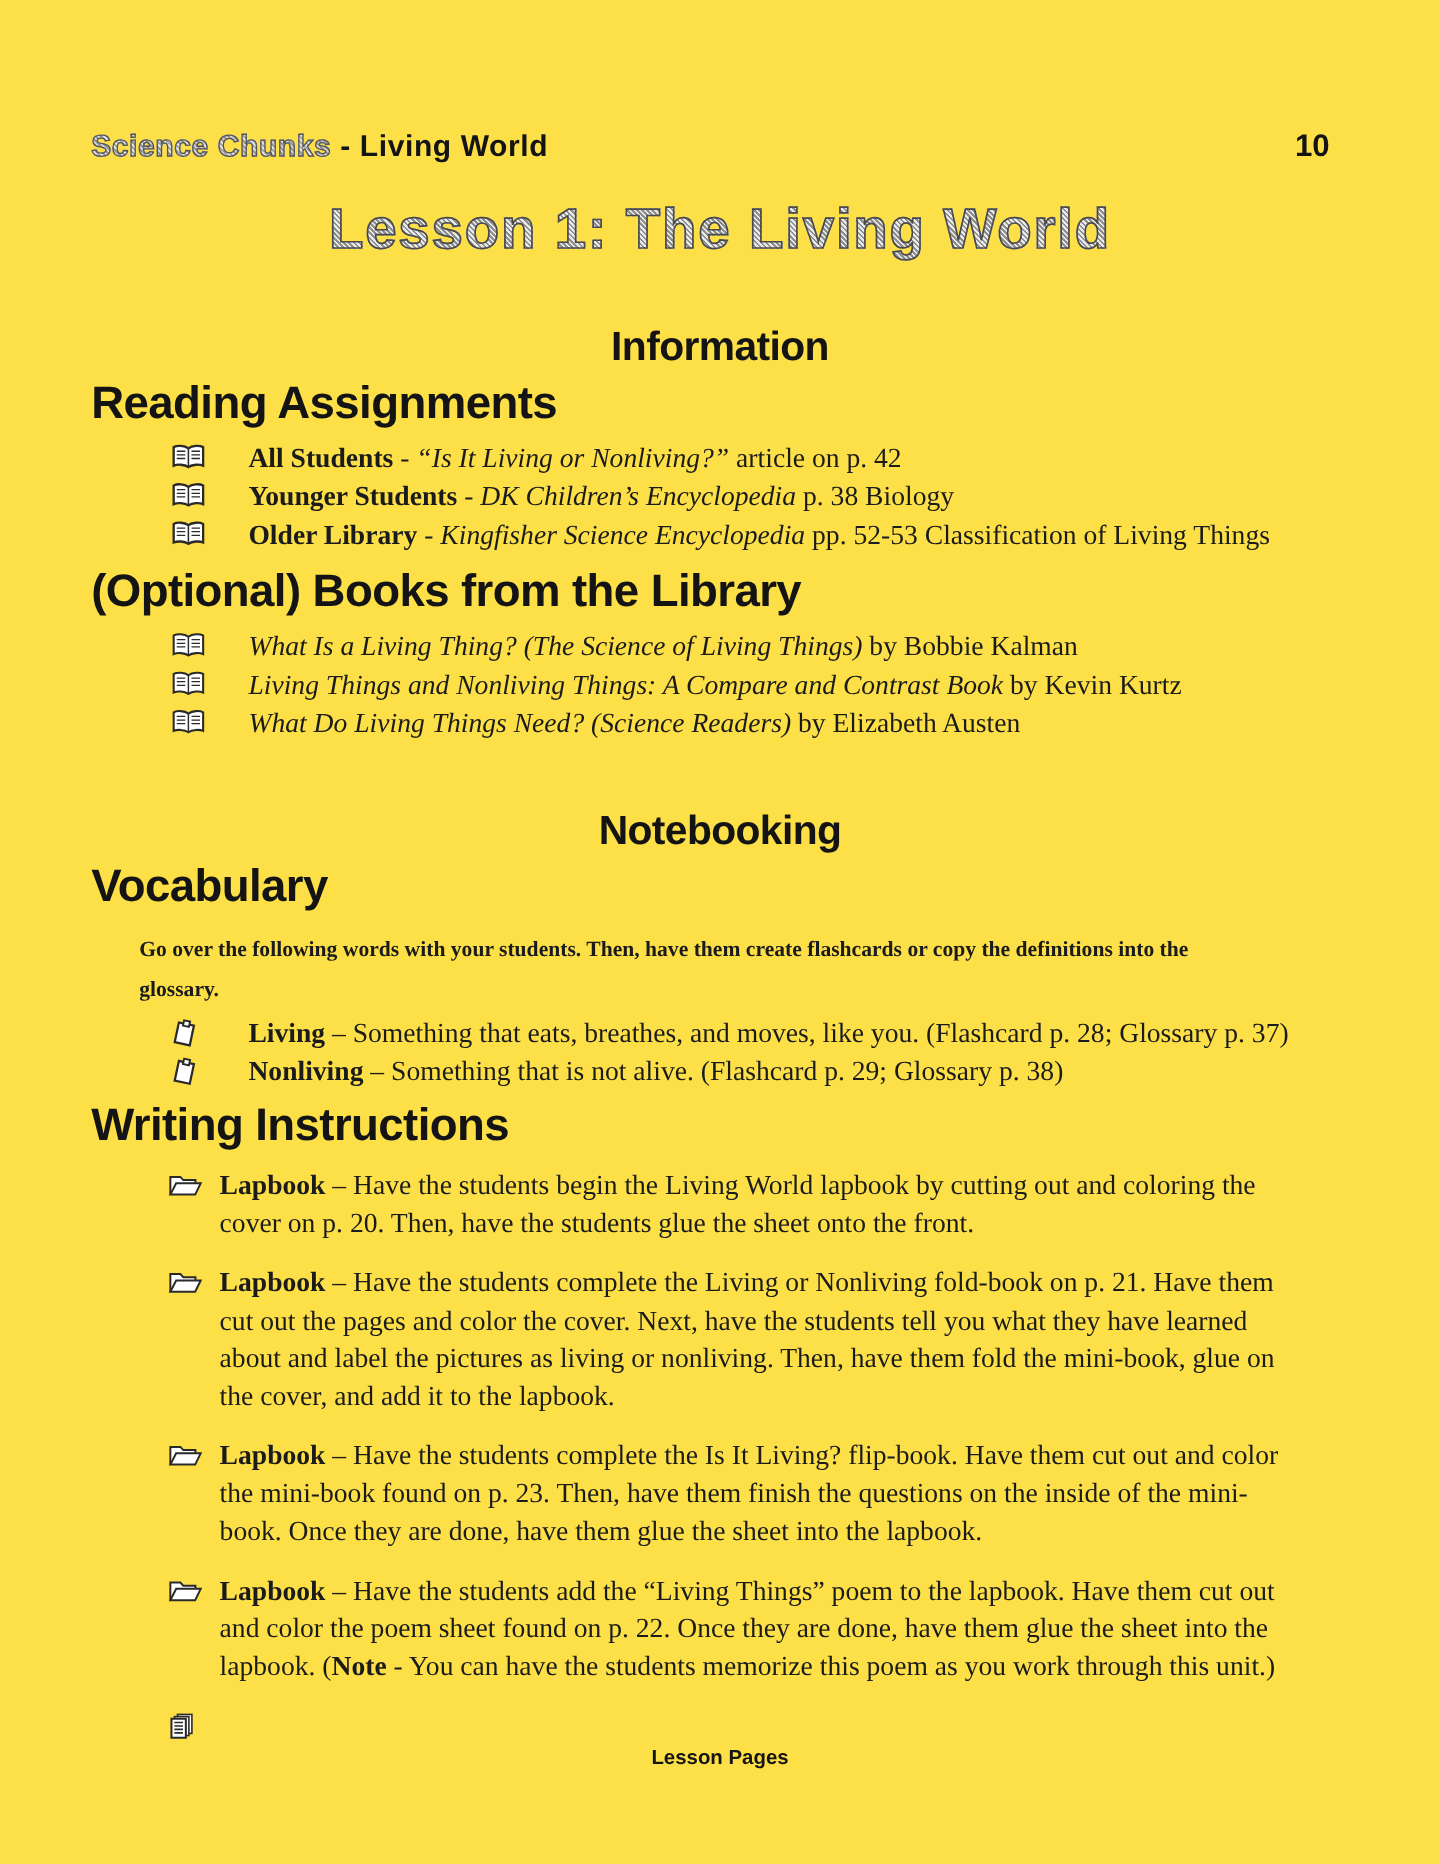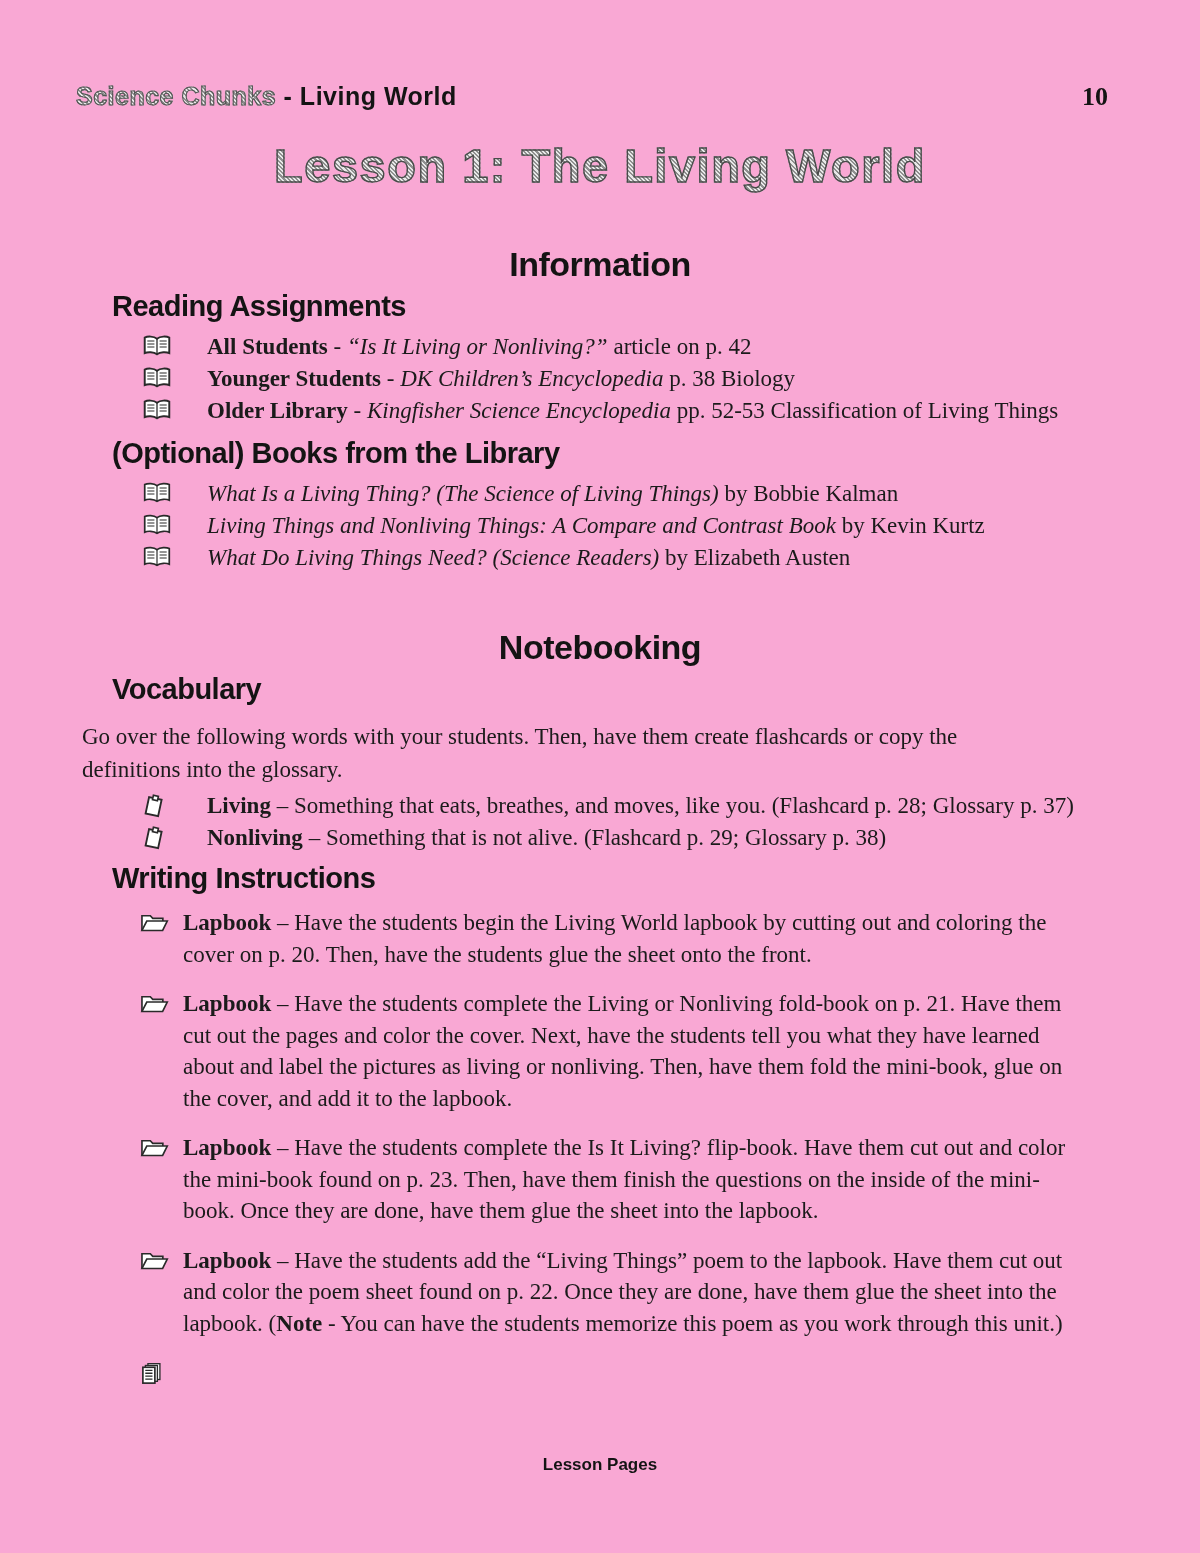--- a/index.html
+++ b/index.html
@@ -2,21 +2,21 @@
 <html><head>
 <meta charset="utf-8">
 <style>
   * { margin: 0; padding: 0; box-sizing: border-box; }
   html, body { background: #ffffff; }
   .page {
     position: relative;
     width: 1200px;
     height: 1553px;
     margin: 0 auto;
-    background: #f9a8d4;
+    background: #fde047;
     font-family: "Liberation Serif", serif;
     color: #1b1b1b;
     overflow: hidden;
   }
   
   .header {
     display: flex;
     justify-content: space-between;
     align-items: baseline;
     padding: 82px 92px 0 76px;
@@ -25,21 +25,21 @@
     font-family: "Liberation Sans", sans-serif;
     font-weight: bold;
     color: transparent;
     background-image: repeating-linear-gradient(45deg, #8f8f8f 0px, #8f8f8f 1.5px, #e9e9e9 1.5px, #e9e9e9 3px);
     -webkit-background-clip: text;
     background-clip: text;
     -webkit-text-stroke: 1.1px #555;
   }
   .brand-line { font-size: 25px; letter-spacing: .5px; white-space: nowrap; }
   .brand-line .bold-part { font-family: "Liberation Sans", sans-serif; font-weight: bold; color: #141414; }
-  .page-num { font-family: Liberation Serif, serif; font-weight: bold; font-size: 26px; color: #141414; }
+  .page-num { font-family: Liberation Sans, sans-serif; font-weight: bold; font-size: 26px; color: #141414; margin-top: 24px; }
   
   .lesson-title {
     text-align: center;
     margin-top: 26px;
     font-size: 47px;
     letter-spacing: 1.5px;
     -webkit-text-stroke: 1.4px #4a4a4a;
   }
   
   .h-center {
@@ -48,24 +48,24 @@
     font-weight: bold;
     font-size: 34px;
     color: #141414;
     letter-spacing: -.5px;
   }
   .h-info { margin-top: 52px; }
   .h-note { margin-top: 54px; }
   .h-sub {
     font-family: "Liberation Sans", sans-serif;
     font-weight: bold;
-    font-size: 29px;
+    font-size: 38px;
     color: #141414;
     letter-spacing: -.5px;
-    padding-left: 112px;
+    padding-left: 76px;
     margin-top: 6px;
   }
   
   .rows { margin: 8px 0 0 143px; }
   .row {
     display: flex;
     align-items: flex-start;
     line-height: 32px;
     font-size: 23px;
     gap: 24px;
@@ -73,24 +73,25 @@
   .li-icon {
     flex: 0 0 40px;
     padding-top: 4px;
     display: inline-flex;
   }
   .li-text { width: 915px; }
   .li-text b { font-weight: bold; }
   .li-text i { font-style: italic; }
   
   .intro {
-    margin: 14px 0 4px 82px;
+    margin: 14px 0 4px 116px;
     width: 935px;
-    font-size: 23px;
+    font-size: 18px;
     line-height: 33px;
+    font-weight: bold;
   }
   
   .wrows { margin: 12px 0 0 140px; }
   .wrow {
     display: flex;
     align-items: flex-start;
     line-height: 31.5px;
     font-size: 23px;
     margin-bottom: 18px;
   }

